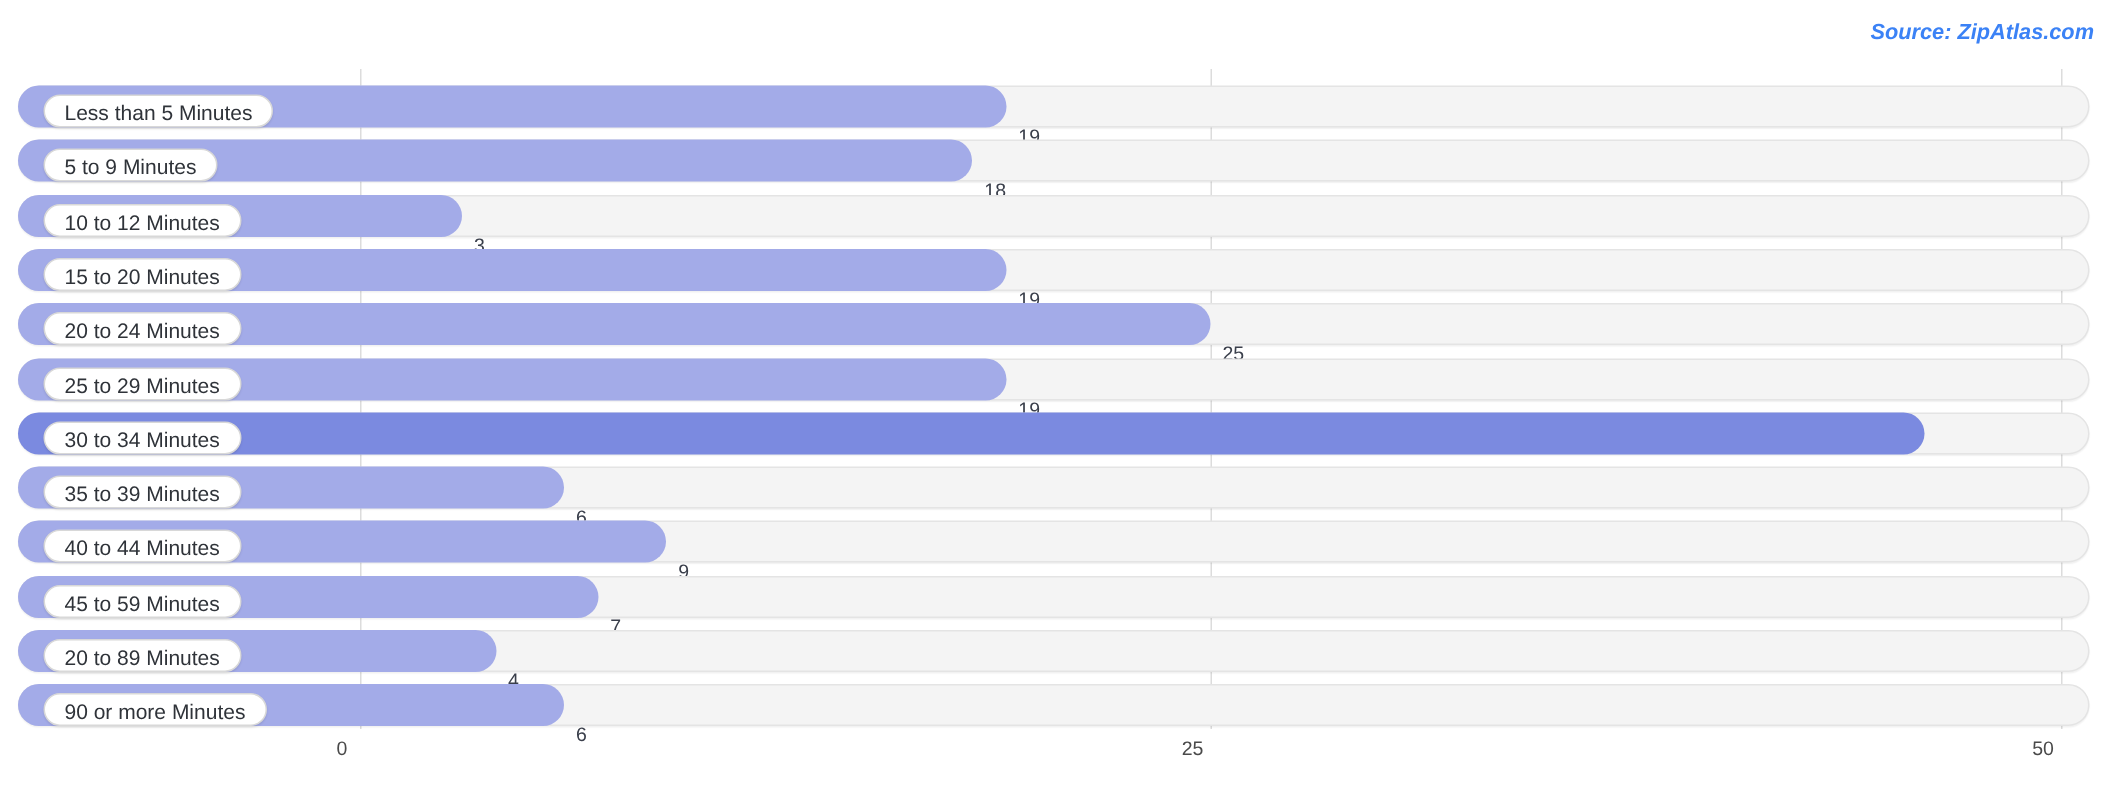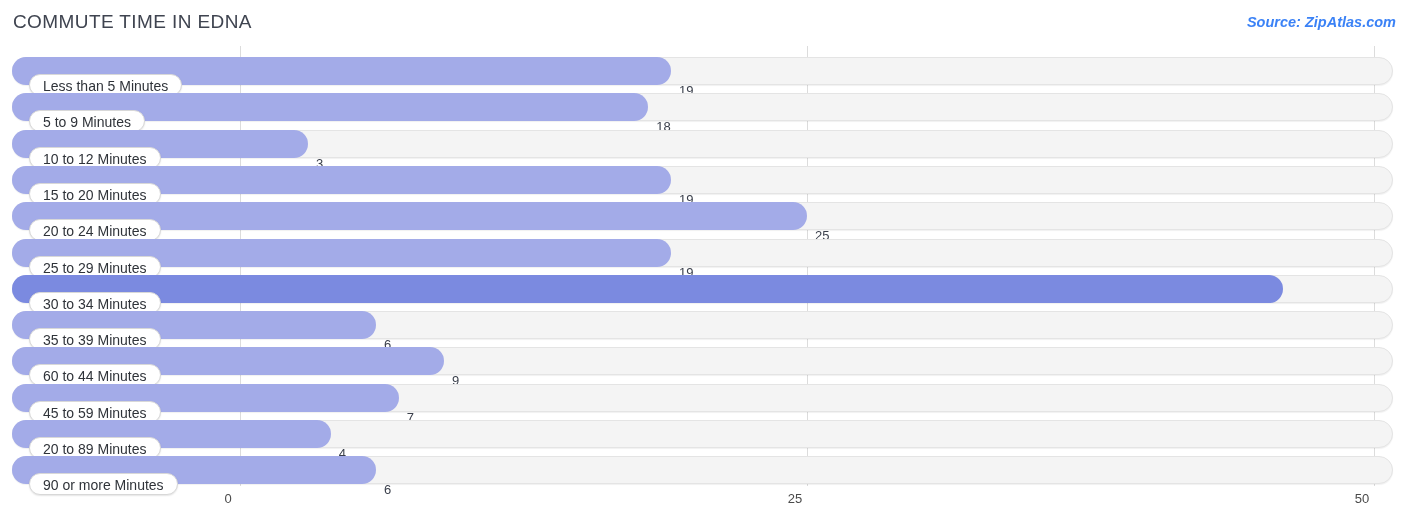--- a/index.html
+++ b/index.html
@@ -112,21 +112,21 @@
     white-space: nowrap;
     margin-top: 20px;
   }
   .row.highlight .bar-value {
     color: #ffffff;
     font-weight: normal;
   }
   .pill {
     position: absolute;
     left: 17px;
-    top: 17px;
+    top: 6px;
     height: 22px;
     line-height: 22px;
     padding: 0 13px;
     background: #ffffff;
     border: 1px solid #d8d8d8;
     border-radius: 11px;
     font-size: 14px;
     color: #2f3339;
     white-space: nowrap;
     box-sizing: border-box;
@@ -147,21 +147,20 @@
     font-size: 13px;
     color: #4a4a4a;
     transform: translateX(-50%);
     white-space: nowrap;
   }
 </style>
 </head>
 <body>
 
 <div id="header">
-  <div id="chart-title">COMMUTE TIME IN EDNA</div>
   <div id="source-label">Source: ZipAtlas.com</div>
 </div>
 
 <div id="plot">
   <div id="gridlines">
       <div class="gridline" style="left: 240px;"></div>
       <div class="gridline" style="left: 807px;"></div>
       <div class="gridline" style="left: 1374px;"></div>
     </div>
   <div id="rows">
@@ -210,21 +209,21 @@
       <div class="row" style="top: 265.1px;">
         <div class="track"></div>
         <div class="bar" style="width: 364.08px;"></div>
         <div class="bar-value" style="left: 372.08px;">6</div>
         <div class="pill">35 to 39 Minutes</div>
       </div>
       <div class="row" style="top: 301.4px;">
         <div class="track"></div>
         <div class="bar" style="width: 432.12px;"></div>
         <div class="bar-value" style="left: 440.12px;">9</div>
-        <div class="pill">60 to 44 Minutes</div>
+        <div class="pill">40 to 44 Minutes</div>
       </div>
       <div class="row" style="top: 337.7px;">
         <div class="track"></div>
         <div class="bar" style="width: 386.76px;"></div>
         <div class="bar-value" style="left: 394.76px;">7</div>
         <div class="pill">45 to 59 Minutes</div>
       </div>
       <div class="row" style="top: 374px;">
         <div class="track"></div>
         <div class="bar" style="width: 318.72px;"></div>

